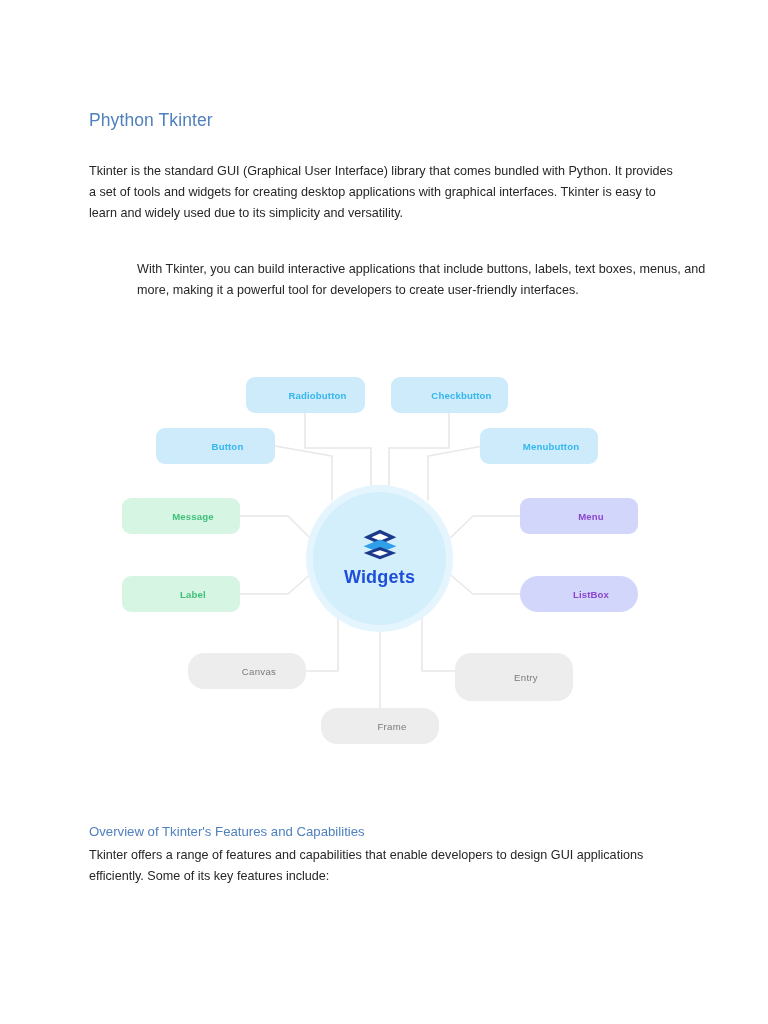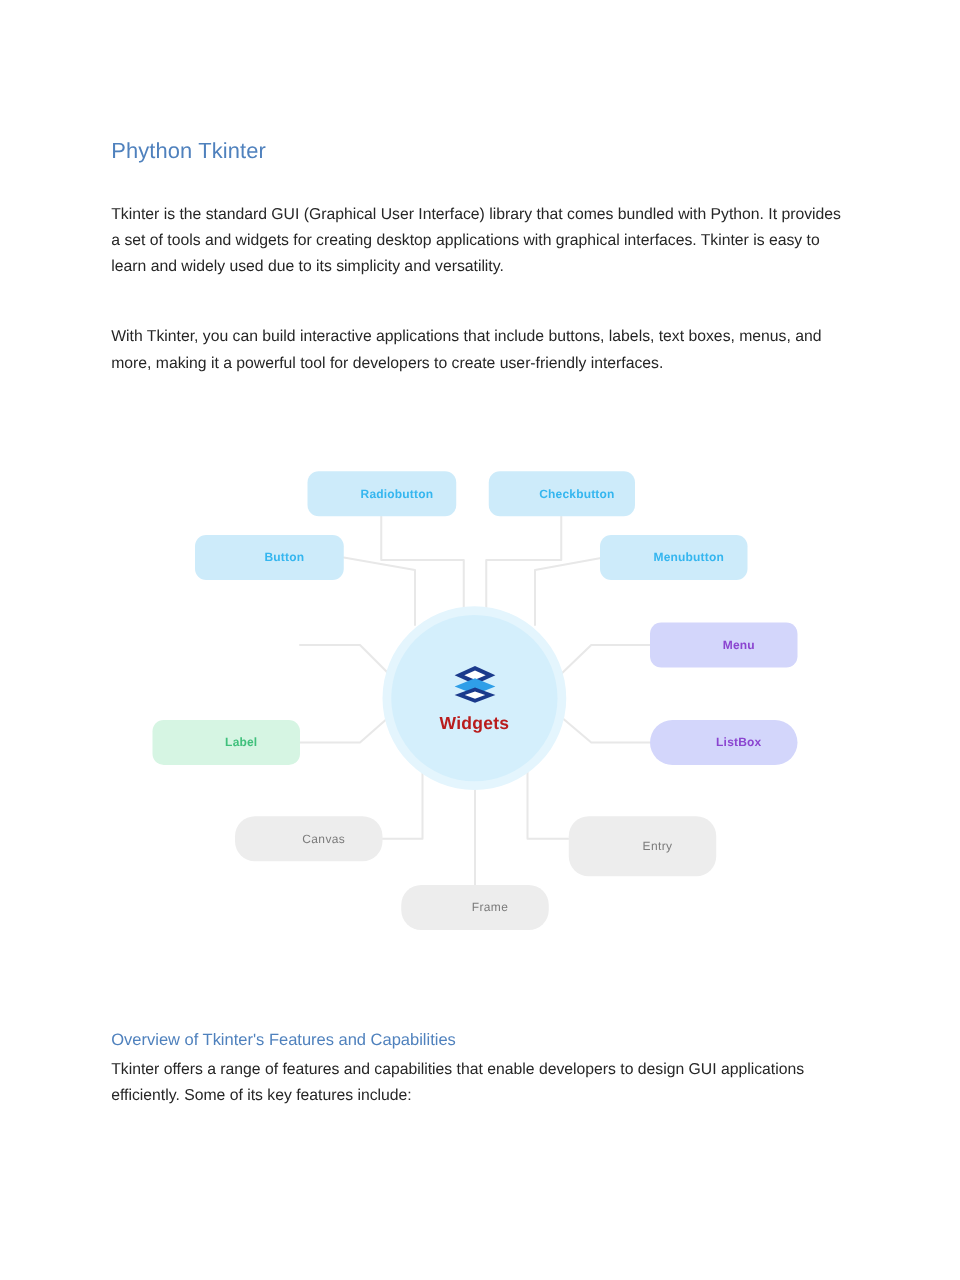--- a/index.html
+++ b/index.html
@@ -41,21 +41,21 @@
   .para {
     position: absolute;
     font-size: 12.6px;
     line-height: 21.2px;
     color: #262626;
     width: 592px;
     text-align: left;
   }
 
   .para-1 { top: 161px; }
-  .para-2 { top: 259px; }
+  .para-2 { top: 259px; margin-left: 48px; }
 
   .section-heading {
     position: absolute;
     left: 0;
     top: 824px;
     font-size: 13.2px;
     font-weight: 400;
     color: #4f81bd;
     white-space: nowrap;
   }
@@ -128,23 +128,23 @@
     z-index: 2;
   }
 
   .hub-icon {
     width: 36px;
     height: 31px;
     margin-bottom: 7px;
   }
 
   .hub-label {
-    font-size: 14px;
+    font-size: 18px;
     font-weight: 700;
-    color: #b91c1c;
+    color: #1d4ed8;
     letter-spacing: 0.2px;
   }
 </style>
 </head>
 <body>
 
 <div class="page">
 
   <div class="content">
 
@@ -202,20 +202,21 @@
     </div>
 
     <div class="node blue" style="left:246px; top:22px;  width:119px; height:36px;">Radiobutton</div>
 
     <div class="node blue" style="left:391px; top:22px;  width:117px; height:36px;">Checkbutton</div>
 
     <div class="node blue" style="left:156px; top:73px;  width:119px; height:36px;">Button</div>
 
     <div class="node blue" style="left:480px; top:73px;  width:118px; height:36px;">Menubutton</div>
 
+    <div class="node green" style="left:122px; top:143px; width:118px; height:36px;">Message</div>
 
     <div class="node purple" style="left:520px; top:143px; width:118px; height:36px;">Menu</div>
 
     <div class="node green" style="left:122px; top:221px; width:118px; height:36px;">Label</div>
 
     <div class="node purple" style="left:520px; top:221px; width:118px; height:36px;border-radius:18px;">ListBox</div>
 
     <div class="node gray" style="left:188px; top:298px; width:118px; height:36px;">Canvas</div>
 
     <div class="node gray" style="left:455px; top:298px; width:118px; height:48px;">Entry</div>

